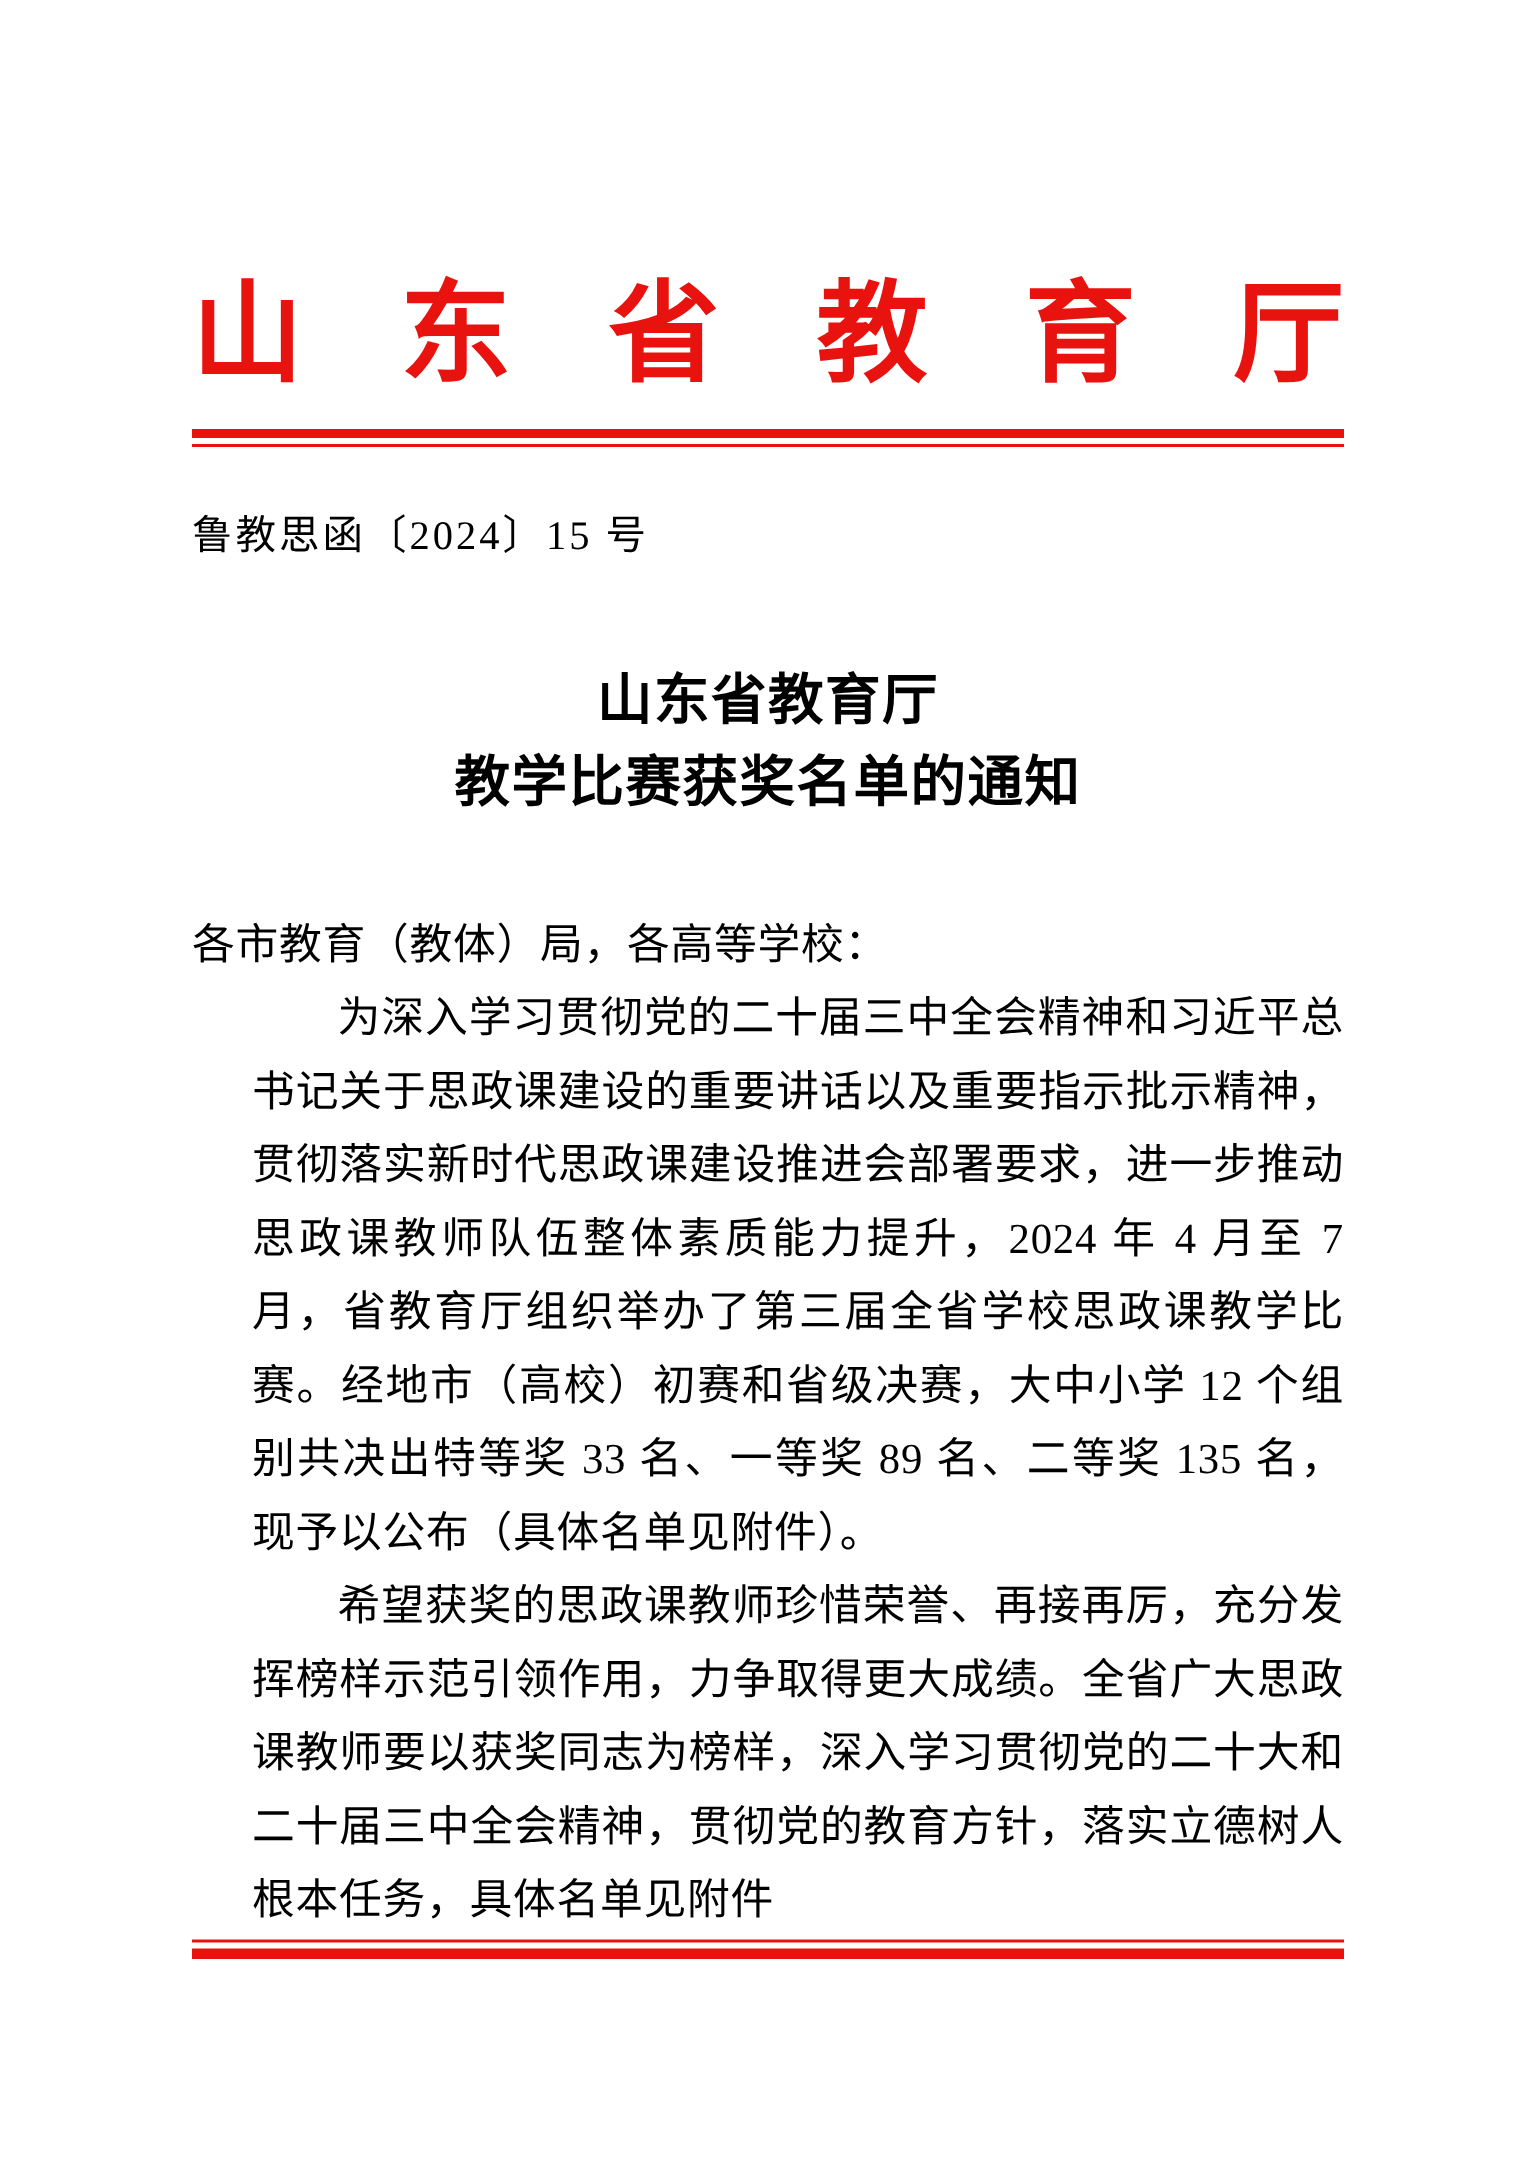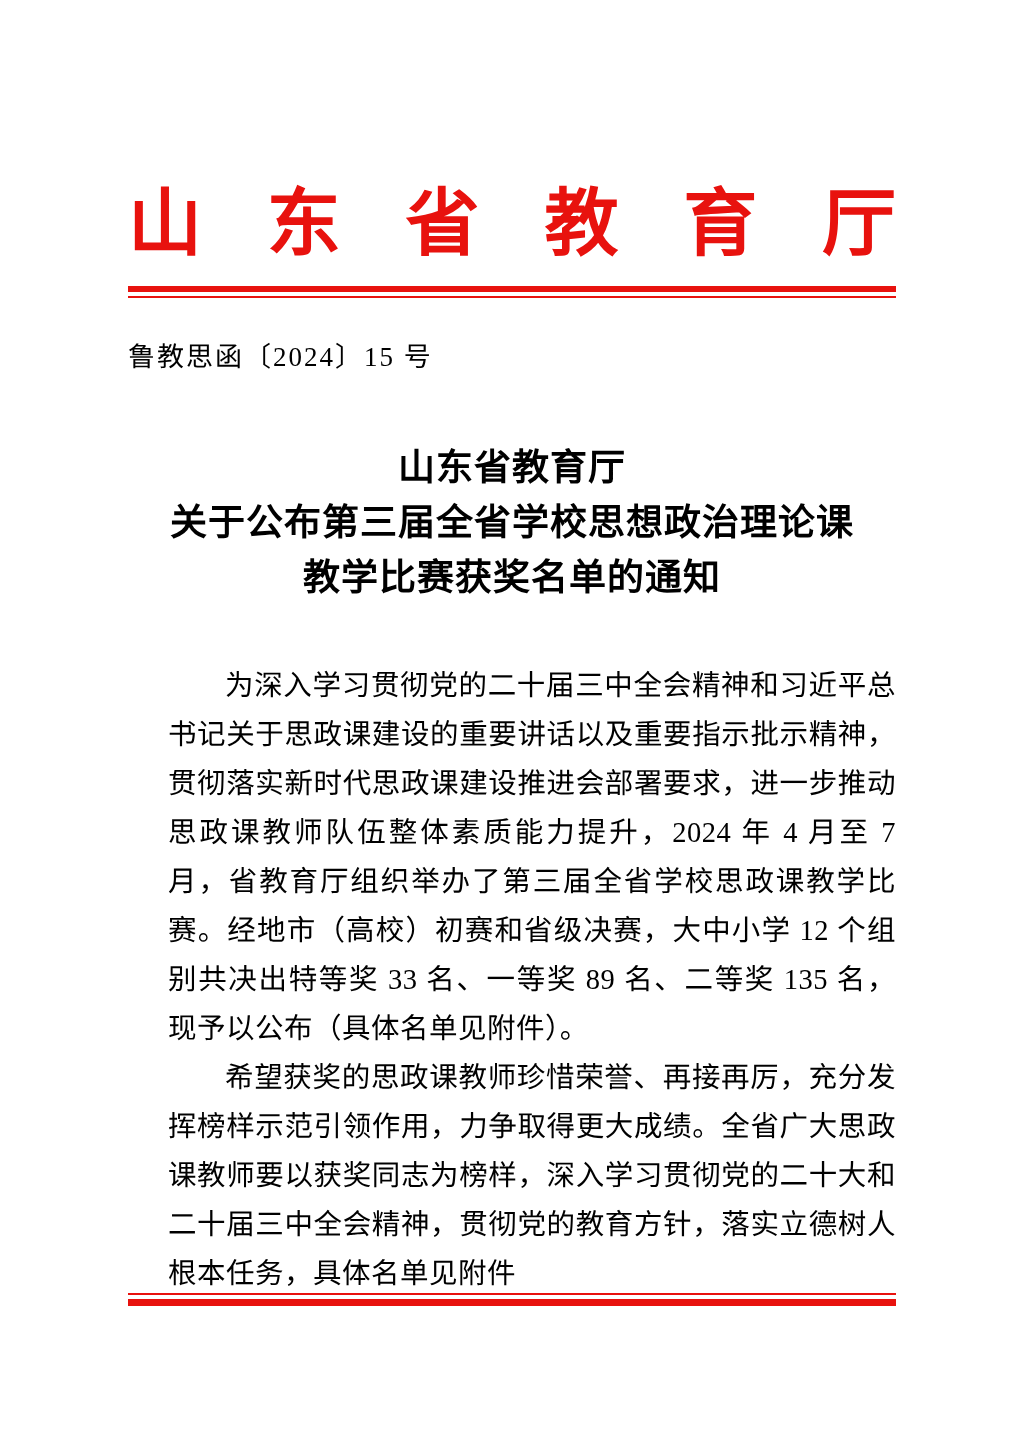--- a/index.html
+++ b/index.html
@@ -91,25 +91,25 @@
     <div class="rule-block">
       <div class="rule-thick"></div>
       <div class="rule-gap"></div>
       <div class="rule-thin"></div>
     </div>
 
     <div class="doc-number">鲁教思函〔2024〕15 号</div>
 
     <div class="notice-title">
       <div>山东省教育厅</div>
-      <div>关于公布第三届全省学校思想政治理论课</div>
       <div>教学比赛获奖名单的通知</div>
     </div>
 
     <div class="body-text">
+      <p>各市教育（教体）局，各高等学校：</p>
       <p class="indented">为深入学习贯彻党的二十届三中全会精神和习近平总书记关于思政课建设的重要讲话以及重要指示批示精神，贯彻落实新时代思政课建设推进会部署要求，进一步推动思政课教师队伍整体素质能力提升，2024 年 4 月至 7 月，省教育厅组织举办了第三届全省学校思政课教学比赛。经地市（高校）初赛和省级决赛，大中小学 12 个组别共决出特等奖 33 名、一等奖 89 名、二等奖 135 名，现予以公布（具体名单见附件）。</p>
       <p class="indented">希望获奖的思政课教师珍惜荣誉、再接再厉，充分发挥榜样示范引领作用，力争取得更大成绩。全省广大思政课教师要以获奖同志为榜样，深入学习贯彻党的二十大和二十届三中全会精神，贯彻党的教育方针，落实立德树人根本任务，具体名单见附件</p>
     </div>
 
   </div>
 
   <div class="footer-rules">
     <div class="rule-thin"></div>
     <div class="rule-gap"></div>
     <div class="rule-thick"></div>

